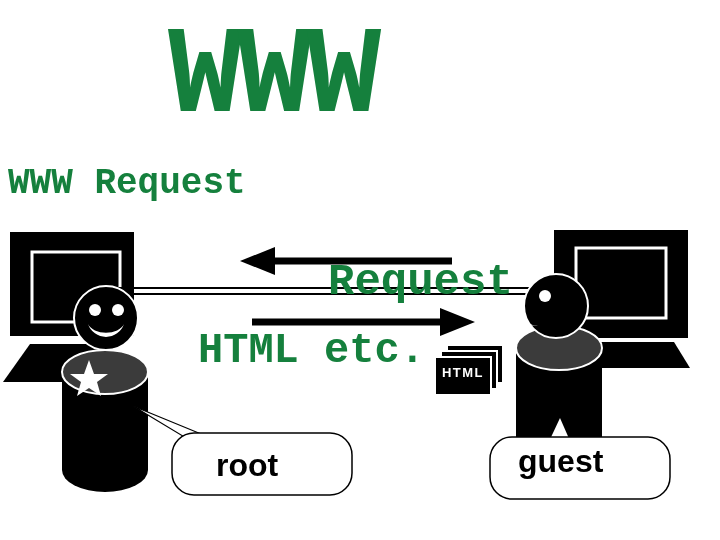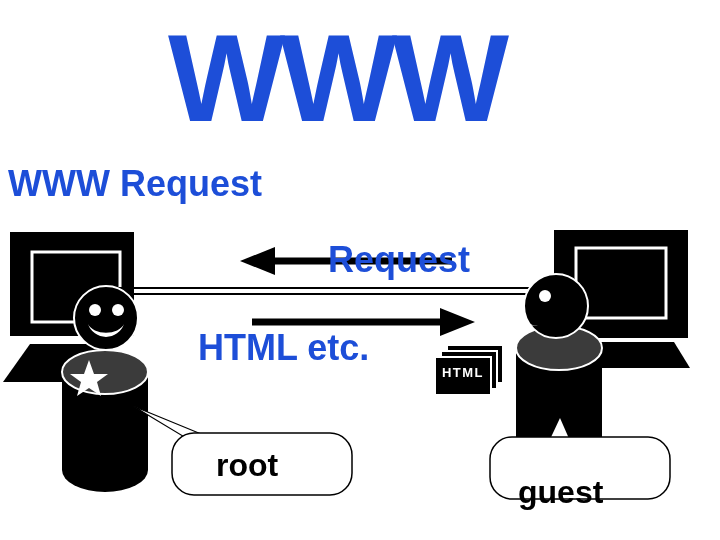--- a/index.html
+++ b/index.html
@@ -10,49 +10,49 @@
   #canvas {
     position: relative;
     width: 720px;
     height: 540px;
     background: #ffffff;
     overflow: hidden;
     font-family: "Liberation Sans", sans-serif;
   }
   .txt {
     position: absolute;
-    color: #1d4ed8;
-    font-family: Liberation Sans, sans-serif;
+    color: #15803d;
+    font-family: Liberation Mono, monospace;
     font-weight: bold;
     white-space: pre;
     line-height: 1.0;
   }
   #title-www {
     left: 168px;
     top: 16px;
     font-size: 124px;
     letter-spacing: -5px;
     font-weight: bold;
   }
   #label-server {
     left: 8px;
     top: 166px;
     font-size: 36px;
     letter-spacing: 0px;
   }
   #label-request {
     left: 328px;
     top: 157px;
-    font-size: 36px;
+    font-size: 44px;
     line-height: 1.14;
   }
   #label-html-etc {
     left: 198px;
     top: 330px;
-    font-size: 36px;
+    font-size: 42px;
   }
   .bubble-text {
     position: absolute;
     color: #000000;
     font-family: "Liberation Sans", sans-serif;
     font-weight: bold;
     font-size: 32px;
     white-space: pre;
   }
   svg.layer {
@@ -148,15 +148,15 @@
   <div class="txt" id="label-server">WWW Request</div>
 
   <div class="txt" id="label-request">
     <div>Request</div>
   </div>
 
   <div class="txt" id="label-html-etc">HTML etc.</div>
 
   <div class="bubble-text" style="left:216px; top:447px;">root</div>
 
-  <div class="bubble-text" style="left:518px; top:474px;">guest</div>
+  <div class="bubble-text" style="left:518px; top:443px;">guest</div>
 
 </div>
 
 </body></html>

